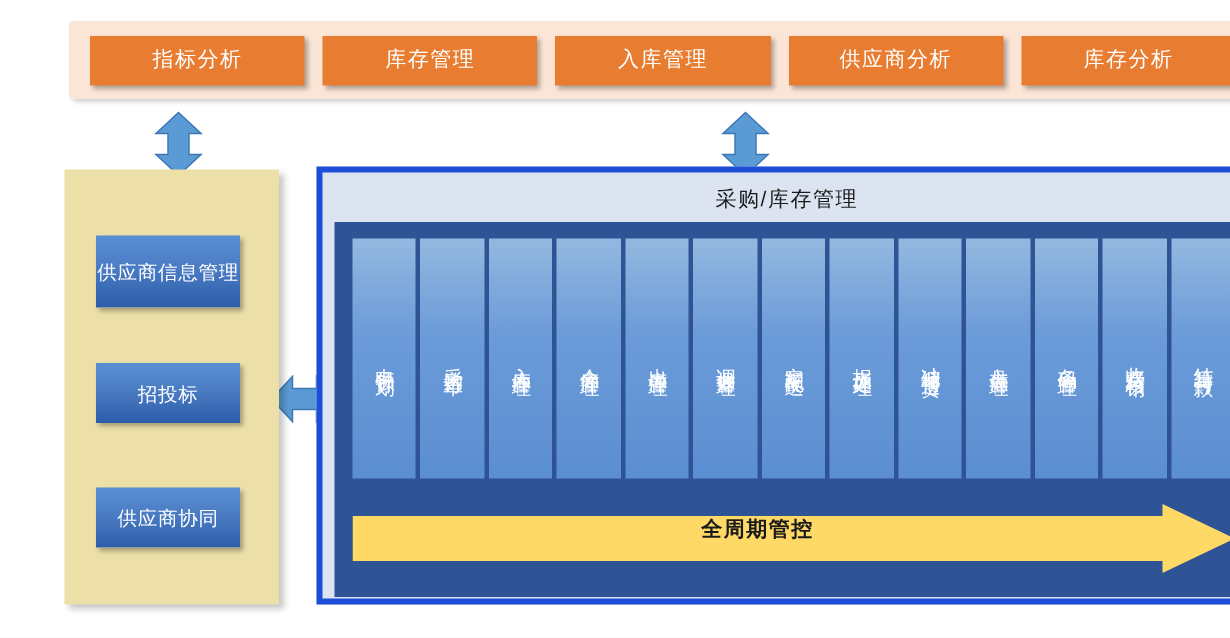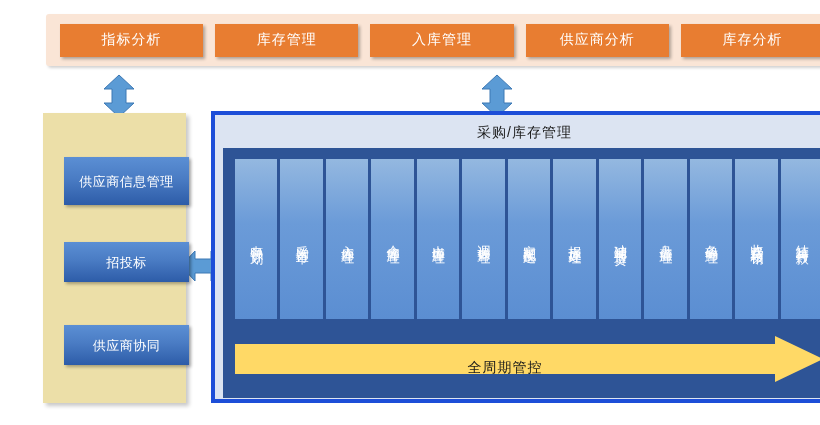--- a/index.html
+++ b/index.html
@@ -82,21 +82,21 @@
     text-align: center;
     font-size: 14px;
     color: #1a1a1a;
     font-weight: bold;
     margin-top: 11px;
     letter-spacing: 1px;
   }
   .supplier-item {
     position: absolute;
     left: 21px;
-    width: 125px;
+    width: 96px;
     background: linear-gradient(to bottom, #5b8fd4 0%, #4a7cc4 45%, #2d5ca8 100%);
     color: #ffffff;
     font-size: 13px;
     display: flex;
     align-items: center;
     justify-content: center;
     text-align: center;
     line-height: 17px;
     box-shadow: 2px 2px 3px rgba(0,0,0,0.3);
     letter-spacing: 0.5px;
@@ -170,29 +170,30 @@
   }
   .lifecycle-arrow {
     position: absolute;
     left: 0; top: 0;
     width: 100%;
     height: 100%;
   }
   .lifecycle-label {
     position: absolute;
     left: 0;
-    top: 17px;
+    top: 2px;
     width: 540px;
     height: 30px;
     display: flex;
     align-items: center;
     justify-content: center;
     font-size: 14px;
     color: #1a1a1a;
     letter-spacing: 1px;
+    font-weight: bold;
   }
 </style>
 </head>
 <body>
 
 <div id="canvas">
 
   <div class="analysis-banner">
     <div class="analysis-btn">
       <span>指标分析</span>

